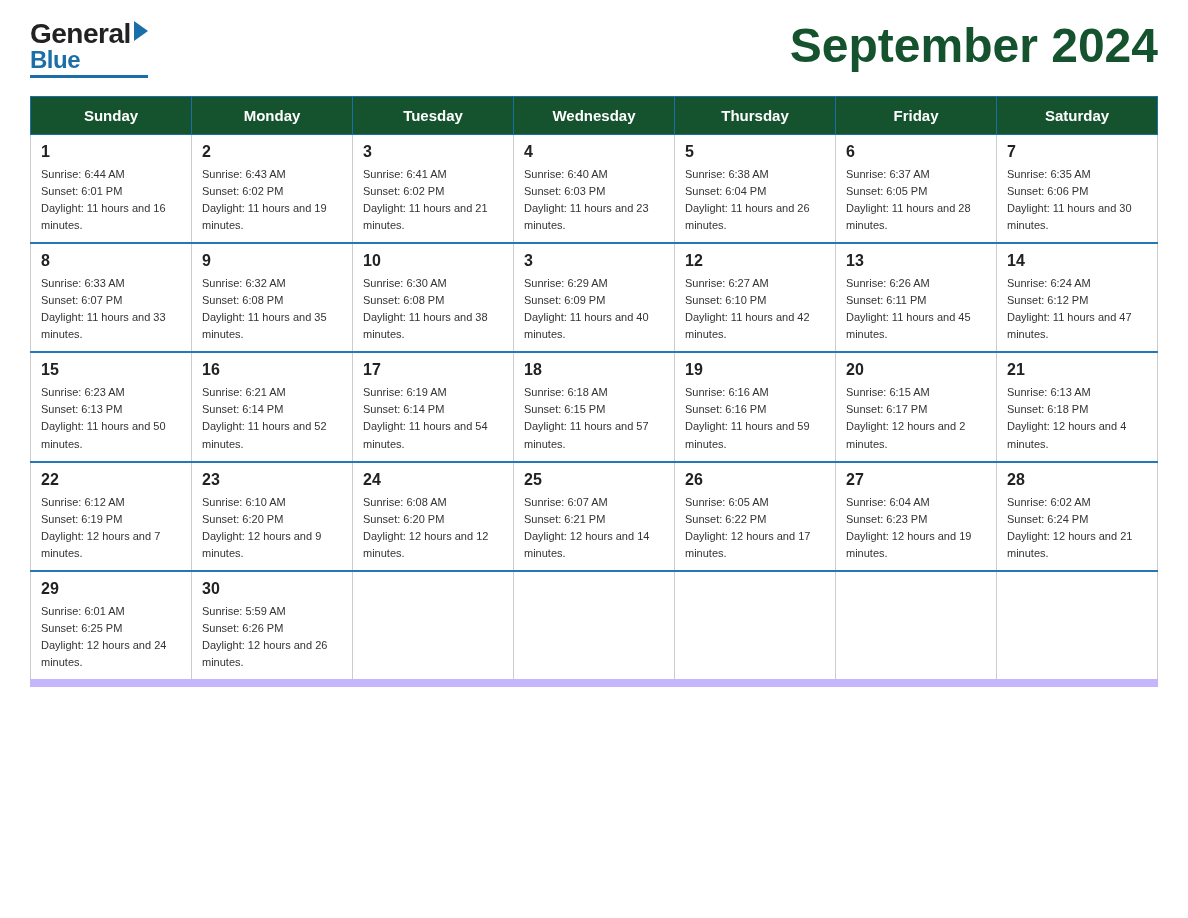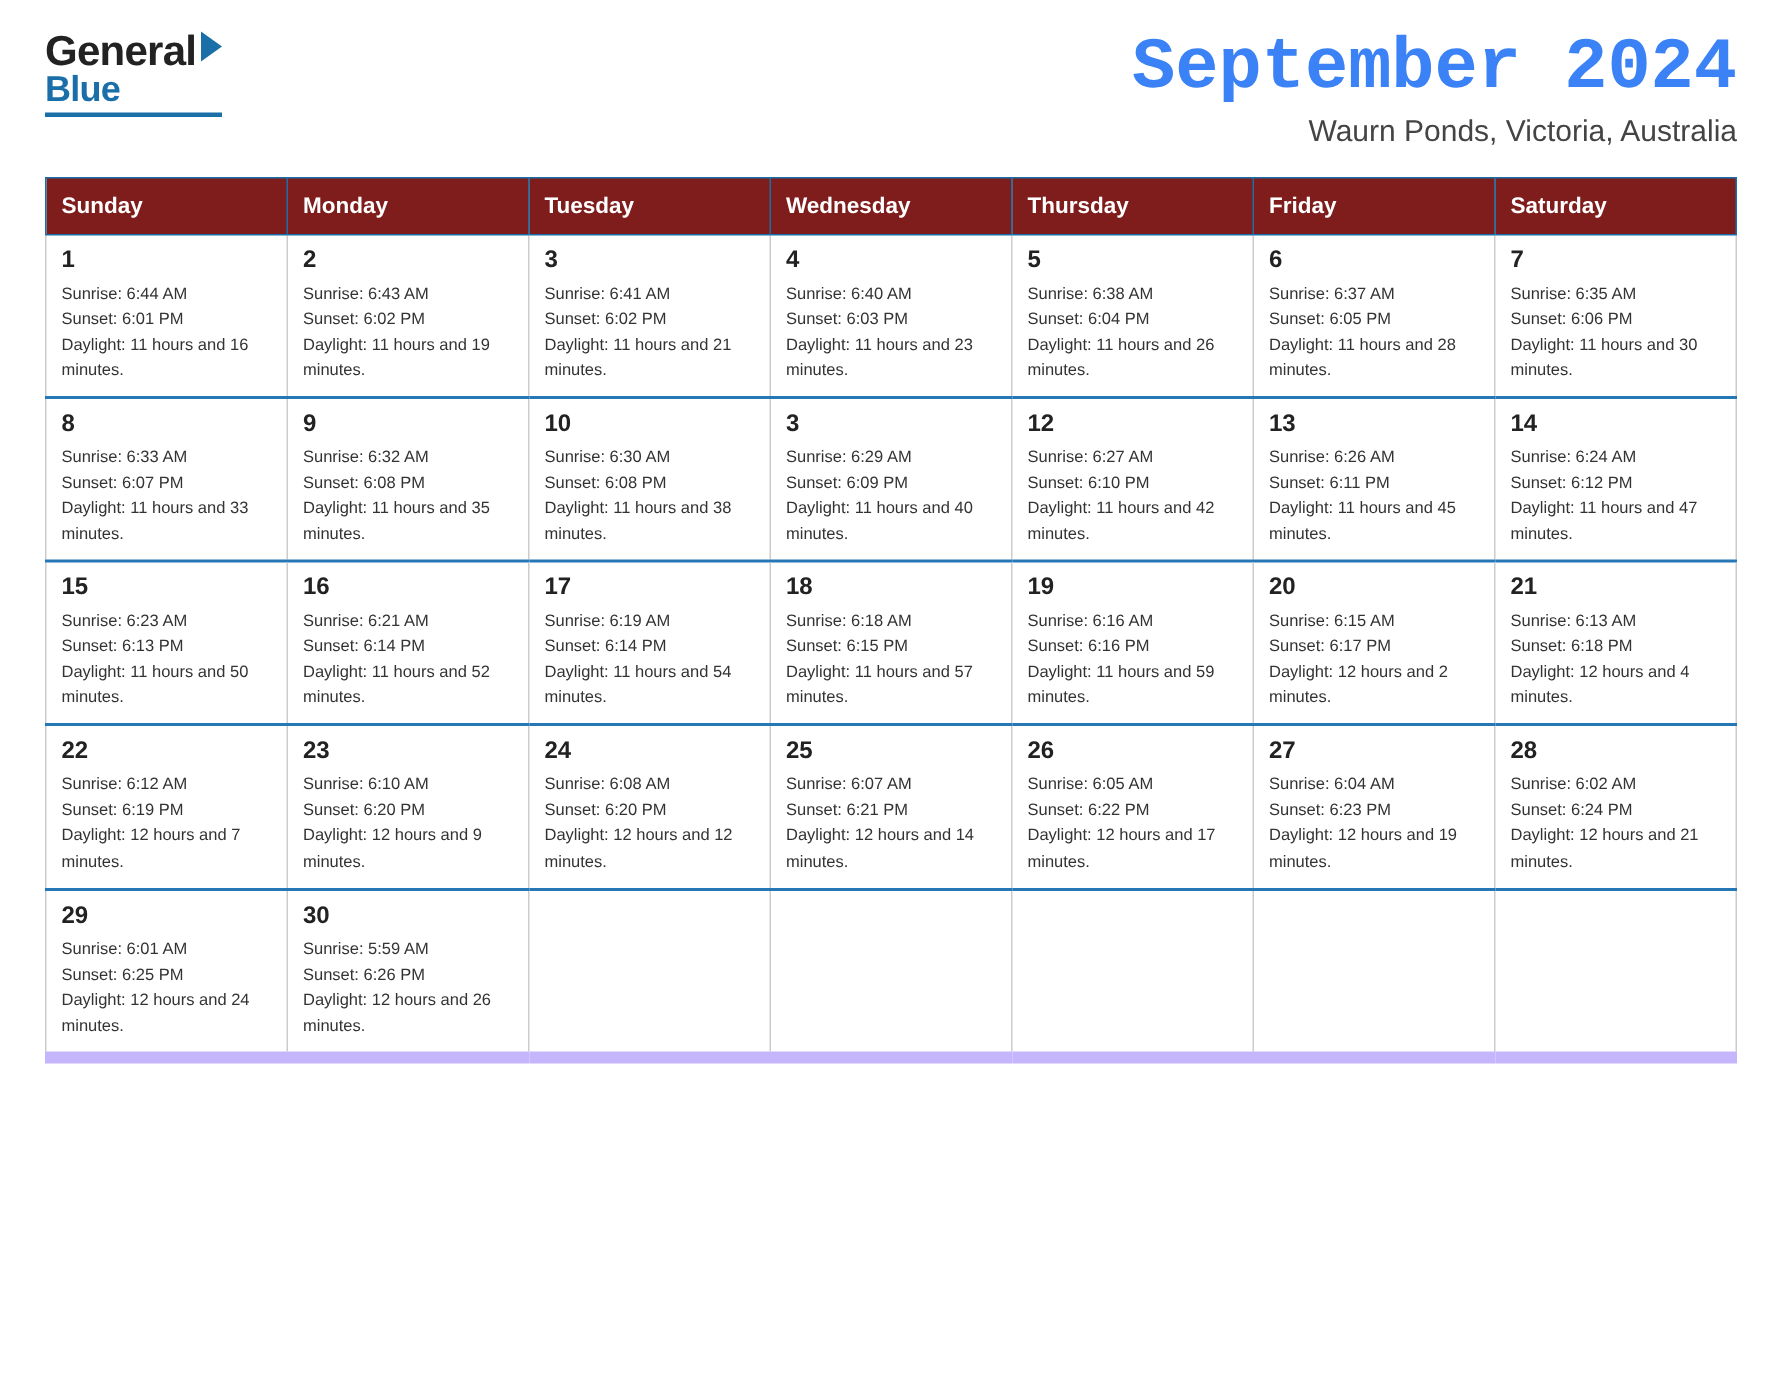--- a/index.html
+++ b/index.html
@@ -51,40 +51,39 @@
       height: 3px;
       background: #1a6fa8;
       margin-top: 3px;
     }
     .title-block {
       text-align: right;
     }
     .month-year {
       font-size: 48px;
       font-weight: bold;
-      color: #3b82f6;
+      color: #14532d;
       line-height: 1.1;
-      font-family: Liberation Mono, monospace;
     }
     .location {
       font-size: 20px;
       color: #444;
       margin-top: 4px;
     }
     .calendar {
       width: 100%;
       border-collapse: collapse;
     }
     .calendar th {
-      background: #7f1d1d;
+      background: #14532d;
       color: #fff;
       font-size: 15px;
       font-weight: bold;
       padding: 10px 10px;
-      text-align: left;
+      text-align: center;
       border: 1px solid #1a6fa8;
     }
     .calendar td {
       vertical-align: top;
       border: 1px solid #ccc;
       border-bottom: 2px solid #2577b5;
       padding: 8px 10px;
       font-size: 13px;
       width: 14.28%;
       min-height: 100px;
@@ -132,21 +131,20 @@
           <span class="logo-text-general">General</span>
           <span class="logo-arrow"></span>
         </div>
         <span class="logo-text-blue">Blue</span>
       </div>
     </div>
     <div class="logo-line"></div>
   </div>
   <div class="title-block">
     <div class="month-year">September 2024</div>
-    <div class="location">Waurn Ponds, Victoria, Australia</div>
   </div>
 </div>
 
 <table class="calendar">
   <thead>
     <tr>
 
     <th>Sunday</th>
         <th>Monday</th>
         <th>Tuesday</th>

